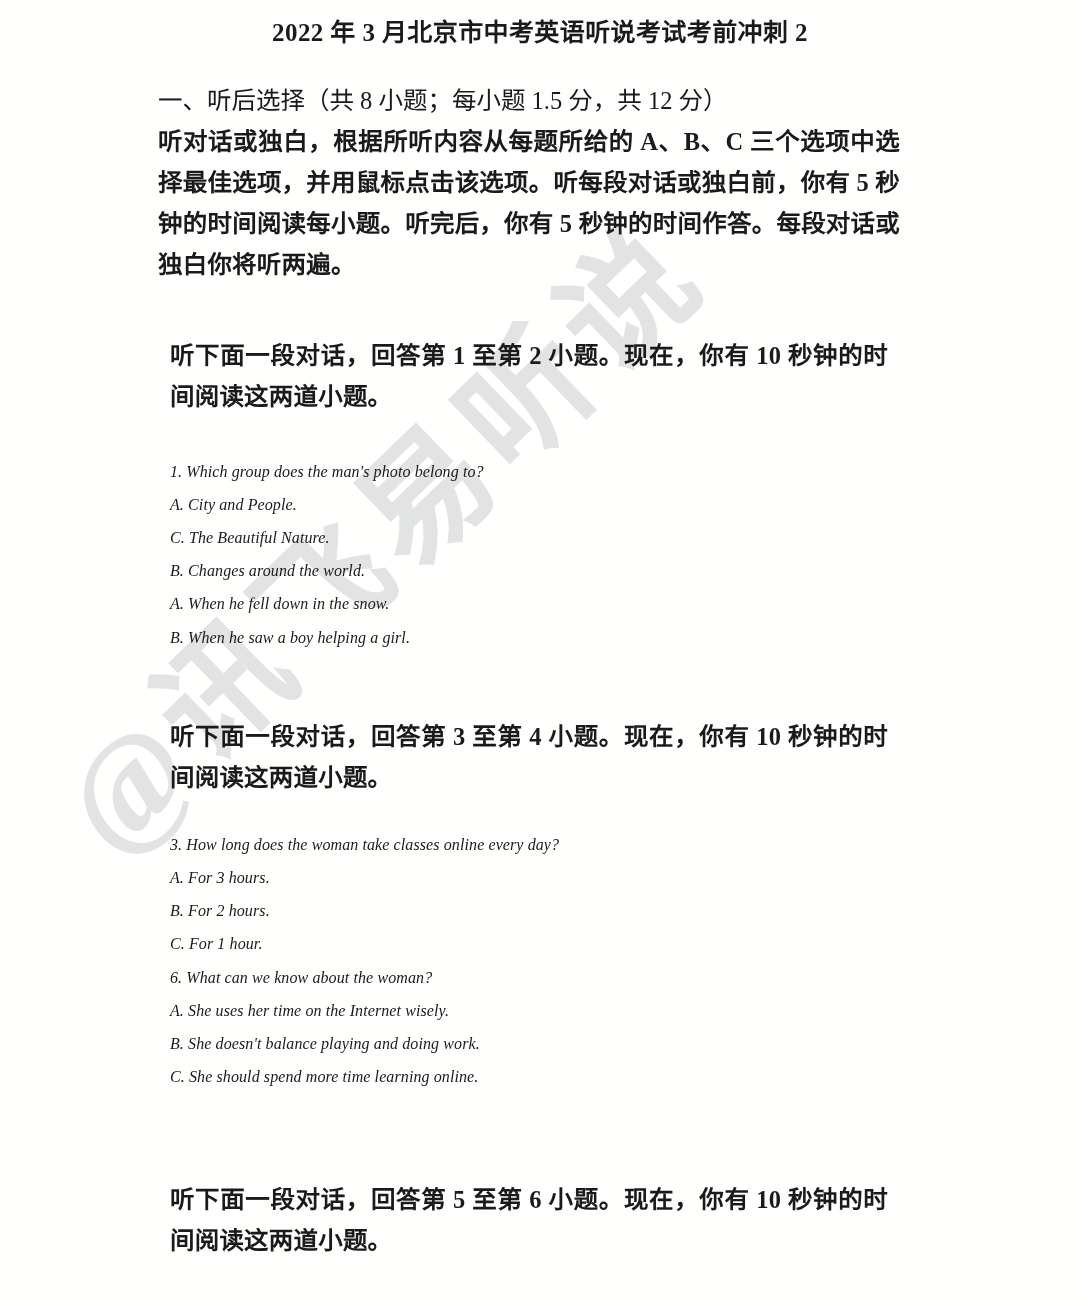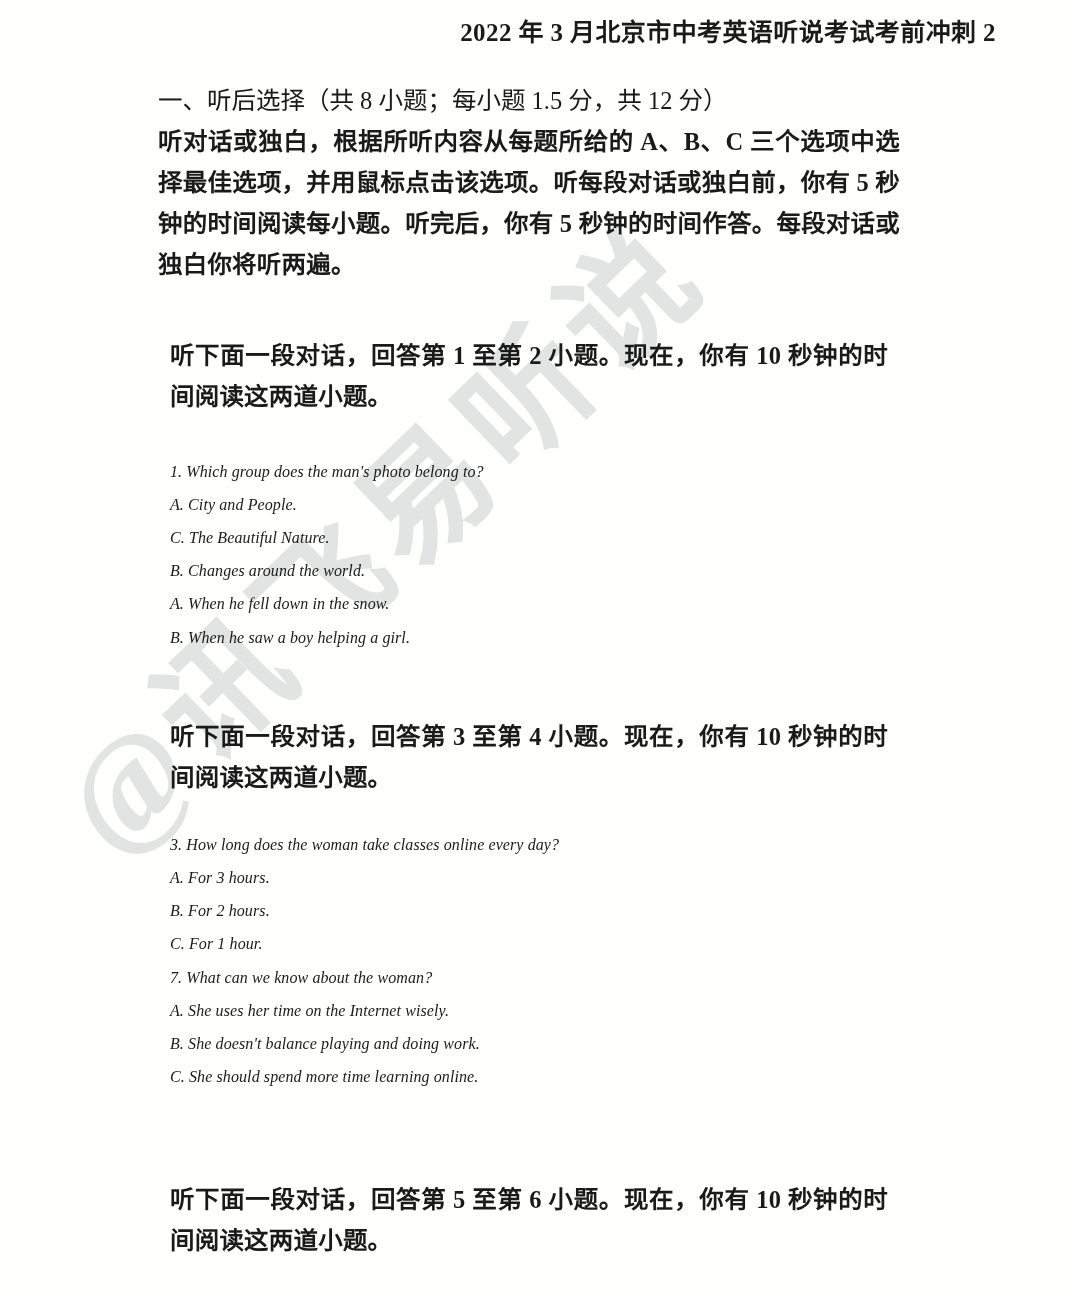--- a/index.html
+++ b/index.html
@@ -44,26 +44,26 @@
   }
 
   
   .content {
     position: relative;
     z-index: 1;
     padding: 0;
   }
 
   .doc-title {
-    text-align: right;
+    text-align: center;
     font-size: 25px;
     font-weight: 700;
     letter-spacing: 0.4px;
     margin: 17px 0 0 0;
-    padding: 0 84px;
+    padding: 0 56px;
     font-family: "Liberation Serif", "DejaVu Serif", serif;
     line-height: 1.3;
   }
 
   .body-col {
     margin: 0;
     padding: 0 180px 0 158px;
   }
 
   
@@ -135,21 +135,21 @@
 
       <div class="spacer-lg"></div>
 
       <div class="qgroup">
         <div class="cn-block">听下面一段对话，回答第 3 至第 4 小题。现在，你有 10 秒钟的时间阅读这两道小题。</div>
         <div class="spacer-md"></div>
         <div class="en-line">3. How long does the woman take classes online every day?</div>
         <div class="en-line">A. For 3 hours.</div>
         <div class="en-line">B. For 2 hours.</div>
         <div class="en-line">C. For 1 hour.</div>
-        <div class="en-line">7. What can we know about the woman?</div>
+        <div class="en-line">6. What can we know about the woman?</div>
         <div class="en-line">A. She uses her time on the Internet wisely.</div>
         <div class="en-line">B. She doesn't balance playing and doing work.</div>
         <div class="en-line">C. She should spend more time learning online.</div>
       </div>
 
       <div class="spacer-xl"></div>
 
       <div class="qgroup">
         <div class="cn-block">听下面一段对话，回答第 5 至第 6 小题。现在，你有 10 秒钟的时间阅读这两道小题。</div>
         <div class="spacer-lg"></div>

